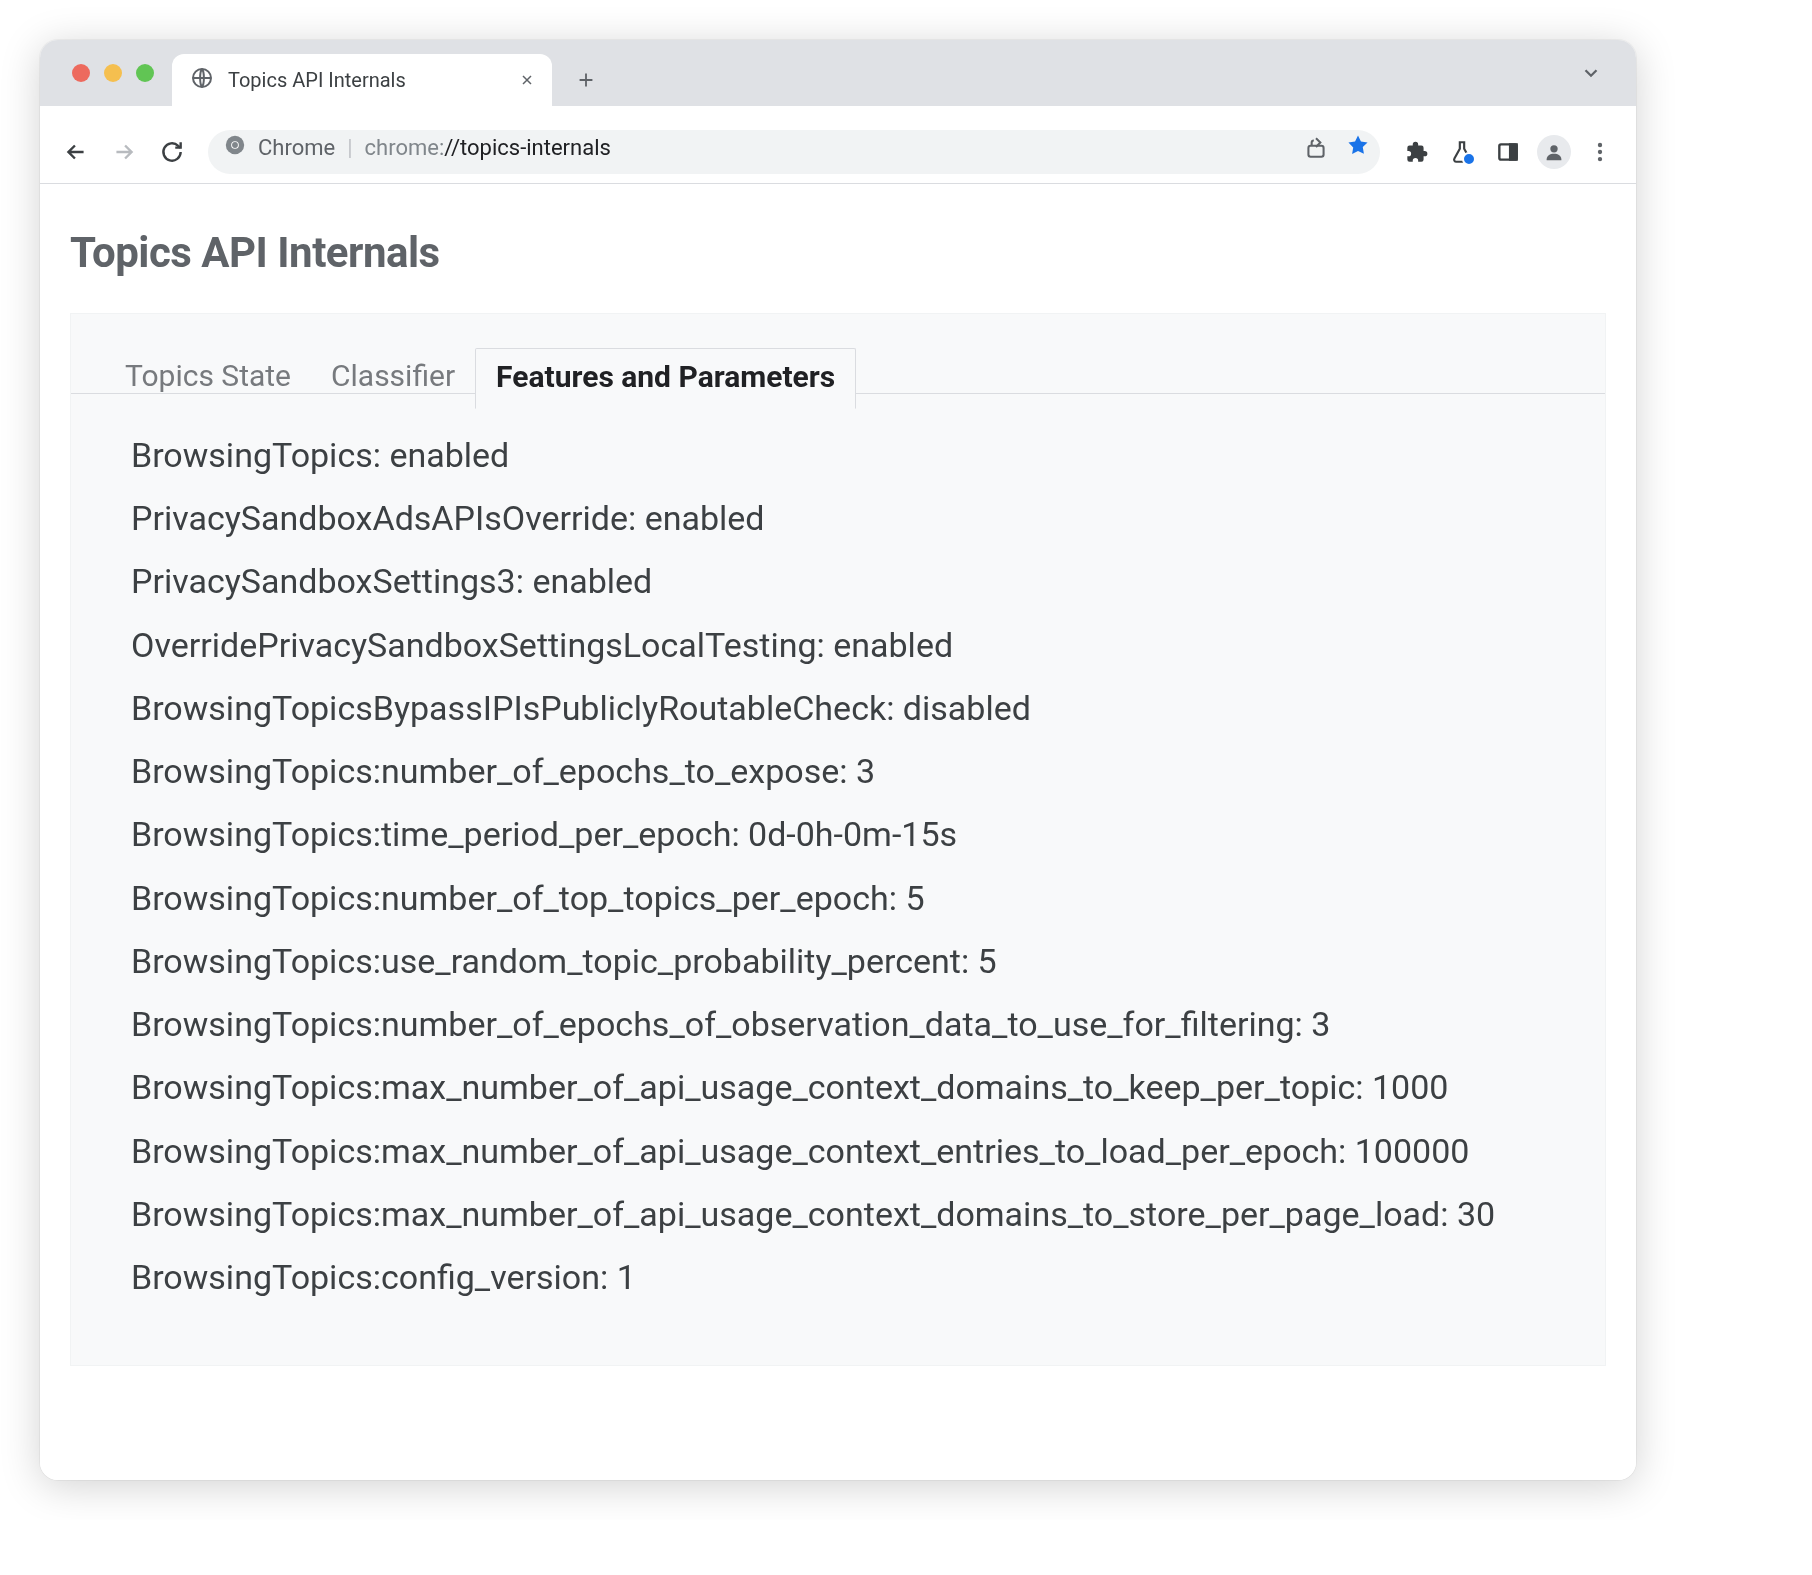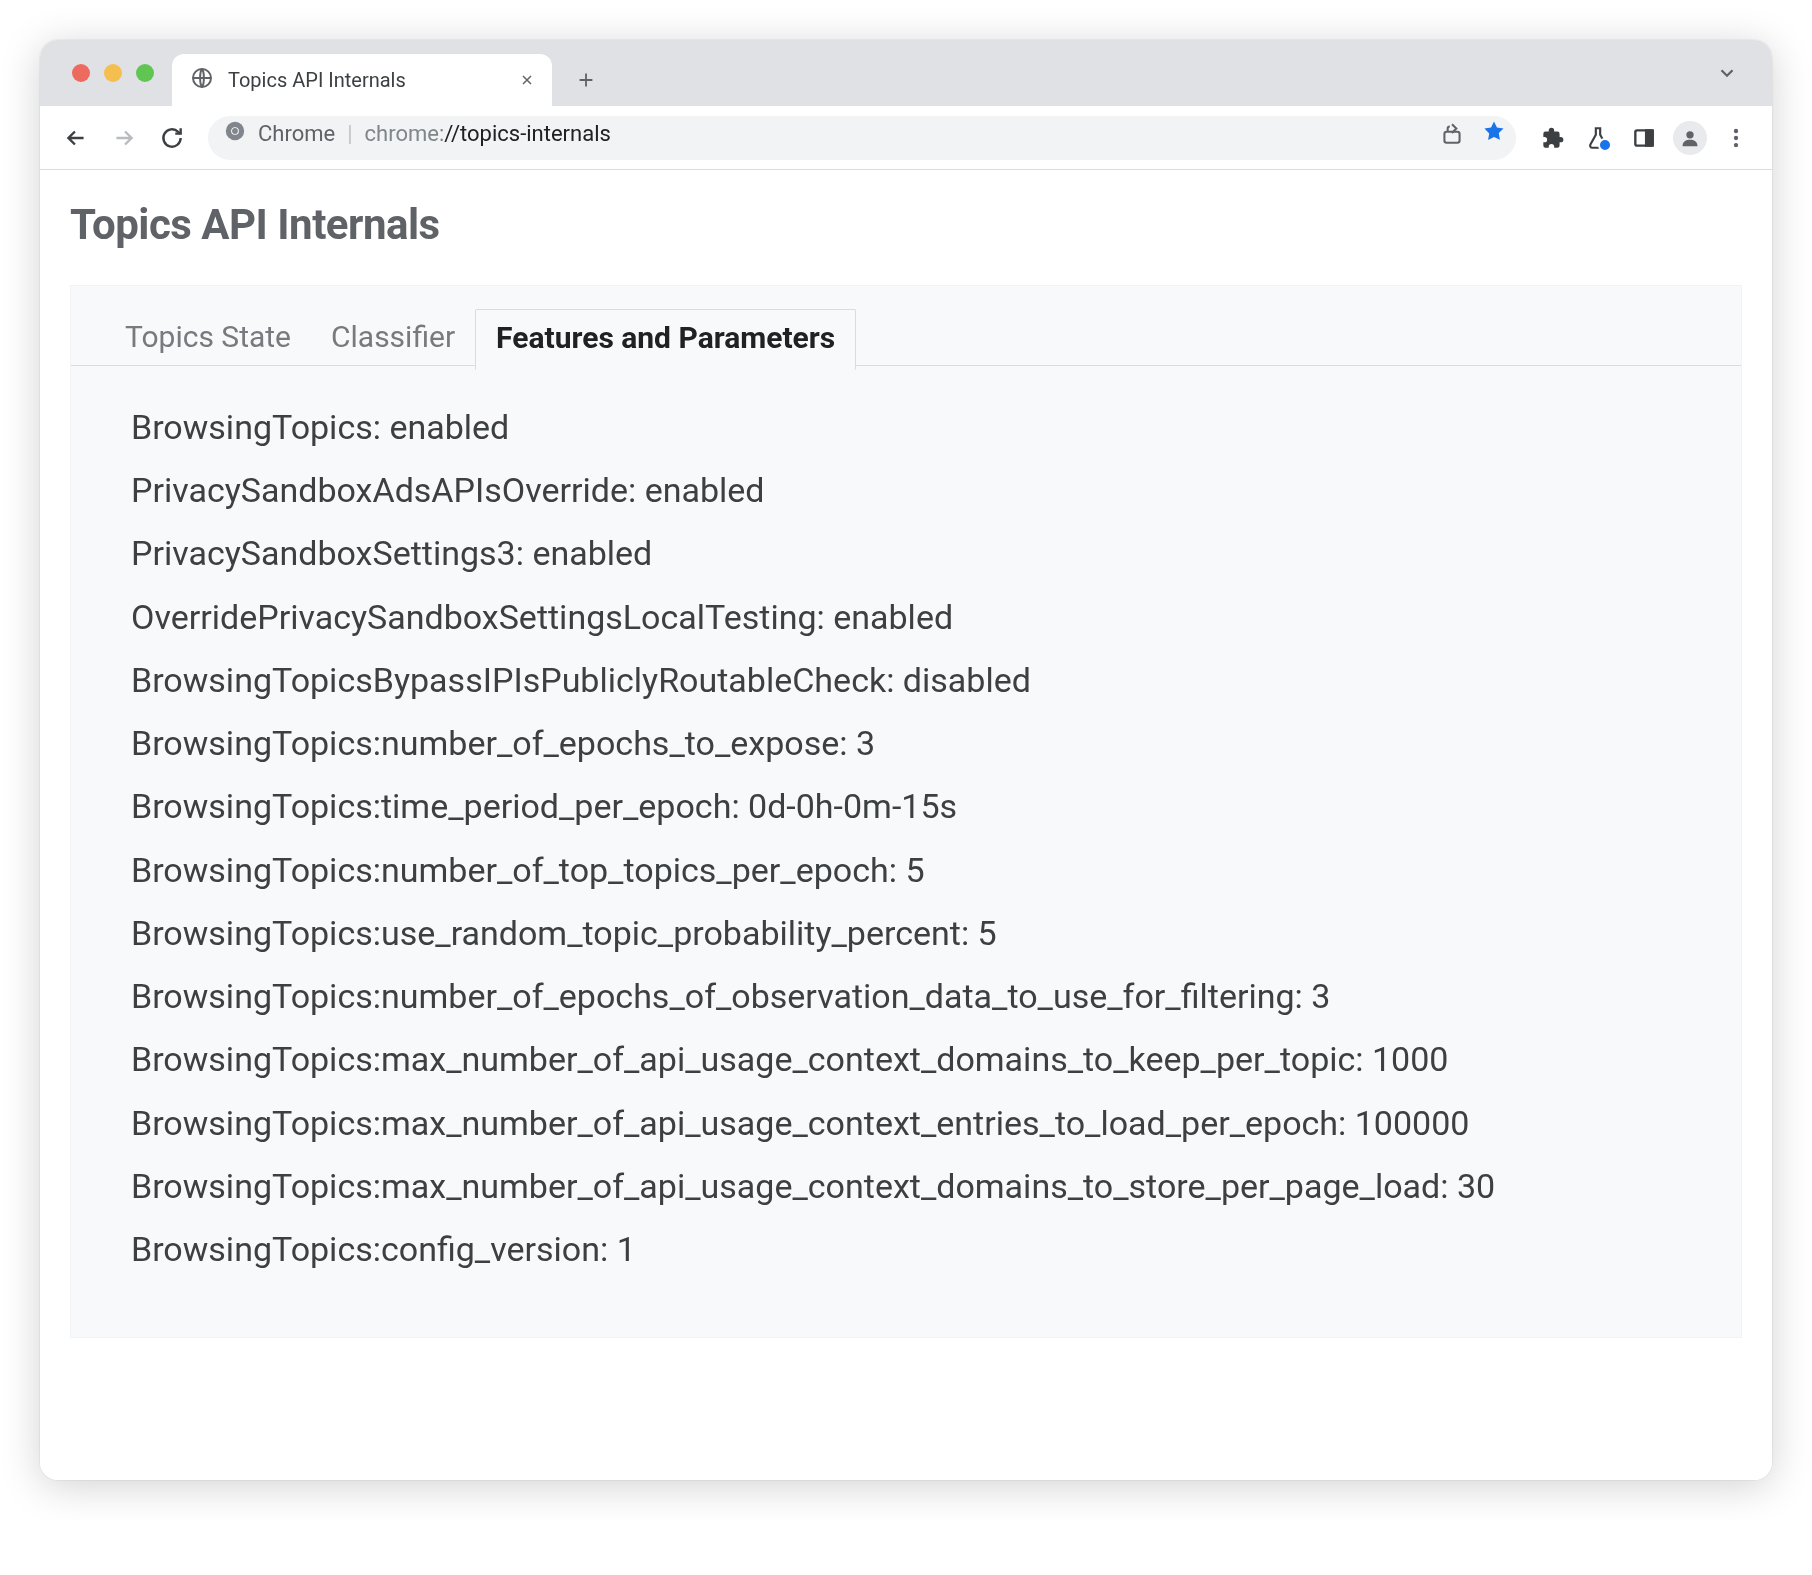--- a/index.html
+++ b/index.html
@@ -2,28 +2,29 @@
 <html><head>
 <meta charset="utf-8">
 <style>
   * { box-sizing: border-box; margin: 0; padding: 0; }
   body {
     font-family: -apple-system, BlinkMacSystemFont, "Segoe UI", Roboto, Helvetica, Arial, sans-serif;
     background: #fff;
     padding: 40px;
   }
   .browser-window {
-    width: 1732px;
+    width: 1596px;
     height: 1440px;
     background: #fff;
     border-radius: 18px;
     box-shadow: 0 6px 40px rgba(0,0,0,0.18), 0 0 0 1px rgba(0,0,0,0.04);
     overflow: hidden;
     display: flex;
     flex-direction: column;
+    gap: 14px;
   }
   
   .tab-strip {
     height: 66px;
     background: #dfe1e5;
     display: flex;
     align-items: flex-end;
     padding: 0 12px;
     position: relative;
   }
@@ -134,21 +135,21 @@
     padding-top: 18px;
     padding-left: 34px;
     gap: 0;
   }
   .content-tab {
     font-size: 30px;
     color:#777a7e;
     padding: 10px 20px 14px 20px;
     cursor:pointer;
     position:relative;
-    top:5px;
+    top:16px;
     white-space:nowrap;
     text-align:center;
   }
   .content-tab.active {
     color:#202124;
     font-weight:700;
     background:#f8f9fa;
     border:1px solid #dadce0;
     border-bottom:1px solid #f8f9fa;
     border-radius: 2px 2px 0 0;

